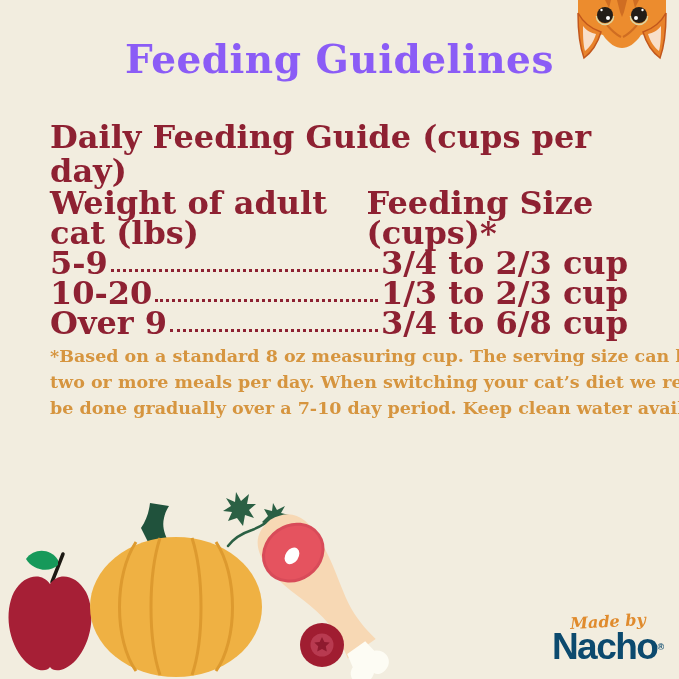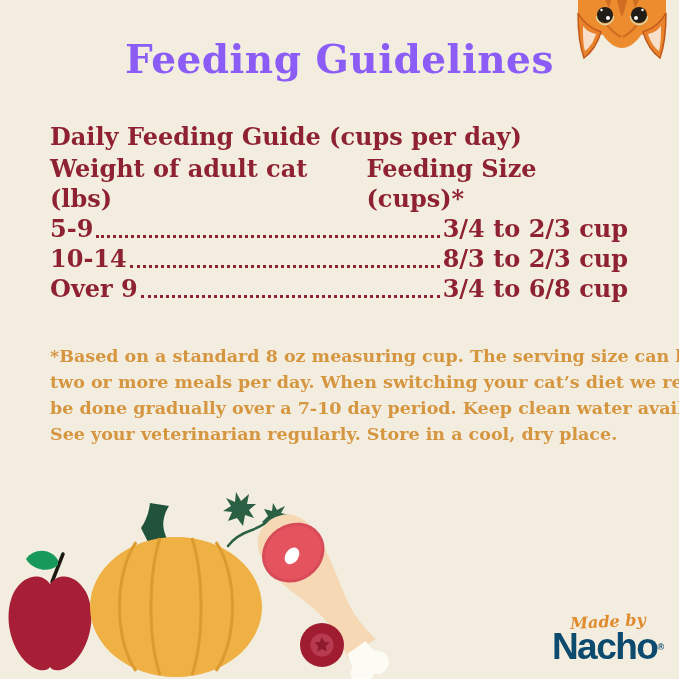--- a/index.html
+++ b/index.html
@@ -8,21 +8,21 @@
     background:#f2eddf; overflow:hidden;
     font-family:"DejaVu Serif", serif;
   }
   .title {
     position:absolute; top:36px; left:0; width:100%;
     text-align:center; font-size:39px; font-weight:bold;
     color:#8b5cf6; letter-spacing:0.5px;
   }
   .feed-table {
     position:absolute; left:50px; top:120px; width:578px;
-    color:#8e2132; font-weight:bold; font-size:24px;
+    color:#8e2132; font-weight:bold; font-size:32px;
   }
   .t-head { line-height:34px; }
   .t-row { display:flex; line-height:30px;align-items:flex-end; }
   .t-row .leader {
     flex:1; border-bottom:3px dotted #8e2132;
     margin:0 3px 6px 3px; align-self:flex-end;
   }
   .footnote {
     position:absolute; left:50px; top:343px; width:590px;
     color:#d6953f; font-size:17.5px; line-height:26px;
@@ -78,36 +78,35 @@
       <span>Weight of adult cat (lbs)</span>
       <span class="leader"></span>
       <span>Feeding Size (cups)*</span>
     </div>
     <div class="t-row">
       <span>5-9</span>
       <span class="leader"></span>
       <span>3/4 to 2/3 cup</span>
     </div>
     <div class="t-row">
-      <span>10-14</span>
+      <span>10-20</span>
       <span class="leader"></span>
-      <span>8/3 to 2/3 cup</span>
+      <span>1/3 to 2/3 cup</span>
     </div>
     <div class="t-row">
       <span>Over 9</span>
       <span class="leader"></span>
       <span>3/4 to 6/8 cup</span>
     </div>
   </div>
 
   <div class="footnote">
     <div>*Based on a standard 8 oz measuring cup. The serving size can be divided into</div>
     <div>two or more meals per day. When switching your cat’s diet we recommend that it</div>
     <div>be done gradually over a 7-10 day period. Keep clean water available at all times</div>
-    <div>See your veterinarian regularly. Store in a cool, dry place.</div>
   </div>
 
   <svg class="ingredients-svg" width="420" height="199" viewBox="0 0 420 199" aria-hidden="true">
 
     <g>
       <path d="M52,102 L63,74" stroke="#1c1913" stroke-width="3.5" stroke-linecap="round" fill="none"></path>
       <path d="M58,80 C50,68 34,68 26,79 C33,91 50,93 58,85 Z" fill="#16995a"></path>
       <path d="M50,104 C42,92 24,94 14,112 C4,132 8,162 24,180 C34,191 46,193 50,187 C54,193 66,191 76,180 C92,162 96,132 86,112 C76,94 58,92 50,104 Z" fill="#a61f36"></path>
     </g>
 

